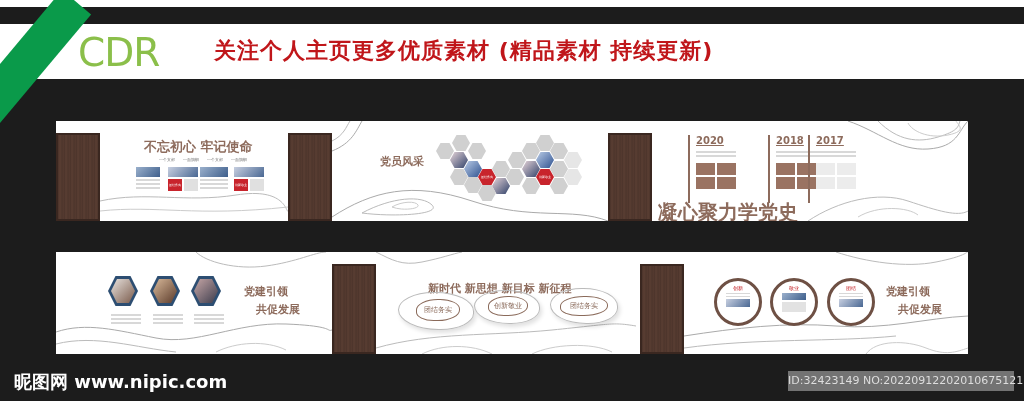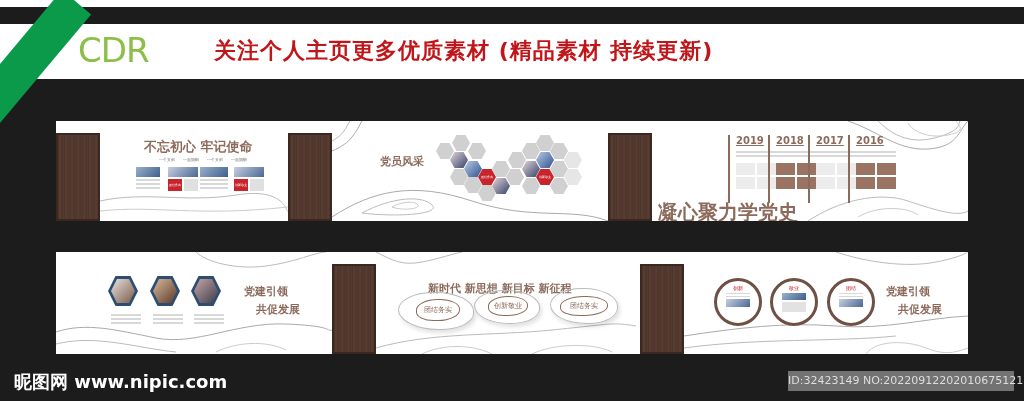--- a/index.html
+++ b/index.html
@@ -1,20 +1,20 @@
 <!DOCTYPE html>
 <html><head>
 <meta charset="utf-8">
 <style>
   html,body{margin:0;padding:0;}
   body{width:1024px;height:401px;background:#1c1c1c;position:relative;overflow:hidden;font-family:"DejaVu Sans",sans-serif;}
   .topstrip{position:absolute;left:0;top:0;width:1024px;height:7px;background:#fff;}
   .banner{position:absolute;left:0;top:24px;width:1024px;height:55px;background:#fff;}
   .ribbon{position:absolute;left:-30px;top:0;width:38px;height:150px;background:#0a9a4a;transform:rotate(40deg);transform-origin:0 0;left:62px;top:-10px;}
-  .cdr{position:absolute;left:78px;top:30px;font-family:"DejaVu Sans",sans-serif;font-size:34px;color:#8bbf4a;letter-spacing:-1px;}
+  .cdr{position:absolute;left:78px;top:30px;font-family:"DejaVu Sans",sans-serif;font-size:39px;color:#8bbf4a;letter-spacing:-1px;}
   .promo{position:absolute;left:214px;top:36px;font-size:22px;font-weight:bold;color:#c0161a;white-space:nowrap;letter-spacing:1px;}
   .panel{position:absolute;background:#fff;overflow:hidden;}
   .door{position:absolute;background:repeating-linear-gradient(90deg,#4a332a 0,#5a3e33 2px,#4e362c 4px,#553a30 6px);border:2px solid #3a2720;box-sizing:border-box;}
   .title-serif{font-family:"DejaVu Serif",serif;font-weight:bold;color:#8d6b5c;white-space:nowrap;}
   .contour{position:absolute;left:0;top:0;}
   .hex{position:absolute;width:18px;height:16px;clip-path:polygon(25% 0,75% 0,100% 50%,75% 100%,25% 100%,0 50%);background:#d0d0d0;}
   .gline{background:#d8d8d8;height:2px;margin:2px 0;}
   .card{position:absolute;}
   .year{position:absolute;font-size:10px;font-weight:bold;color:#8d6b5c;border-left:2px solid #8d6b5c;padding-left:6px;height:68px;}
   .year span{text-decoration:underline;}
@@ -116,30 +116,30 @@
 
 <div class="panel" style="left:608px;top:121px;width:360px;height:100px;">
   <div class="door" style="left:0;top:12px;width:44px;height:88px;"></div>
   <svg class="contour" width="360" height="100">
     <path d="M240 0 C270 10,290 30,320 28 S350 10,360 0" fill="none" stroke="#aaa"></path>
     <path d="M270 0 C290 20,310 22,330 16 S350 6,352 0" fill="none" stroke="#bbb"></path>
     <path d="M300 2 C304 10,320 18,340 14 S350 4,348 0" fill="none" stroke="#ccc"></path>
     <path d="M200 100 C230 80,270 70,300 80 S350 96,360 90" fill="none" stroke="#bbb"></path>
     <path d="M250 96 C270 84,300 86,310 94" fill="none" stroke="#ccc"></path>
   </svg>
-  <div class="year" style="left:120px;top:14px;"><span>2019</span>
+  <div class="year" style="left:80px;top:14px;"><span>2020</span>
     <div style="width:40px;margin-top:5px;">
         <div class="gline"></div>
         <div class="gline"></div>
       </div>
     <div class="cell4">
-        <i style="background:#ececec"></i>
-        <i style="background:#ececec"></i>
-        <i style="background:#ececec"></i>
-        <i style="background:#ececec"></i>
+        <i style="background:#9a7362"></i>
+        <i style="background:#9a7362"></i>
+        <i style="background:#9a7362"></i>
+        <i style="background:#9a7362"></i>
       </div>
   </div>
   <div class="year" style="left:160px;top:14px;"><span>2018</span>
     <div style="width:40px;margin-top:5px;">
         <div class="gline"></div>
         <div class="gline"></div>
       </div>
     <div class="cell4">
         <i style="background:#9a7362"></i>
         <i style="background:#9a7362"></i>
@@ -150,32 +150,20 @@
   <div class="year" style="left:200px;top:14px;"><span>2017</span>
     <div style="width:40px;margin-top:5px;">
         <div class="gline"></div>
         <div class="gline"></div>
       </div>
     <div class="cell4">
         <i style="background:#ececec"></i>
         <i style="background:#ececec"></i>
         <i style="background:#ececec"></i>
         <i style="background:#ececec"></i>
-      </div>
-  </div>
-  <div class="year" style="left:240px;top:14px;"><span>2016</span>
-    <div style="width:40px;margin-top:5px;">
-        <div class="gline"></div>
-        <div class="gline"></div>
-      </div>
-    <div class="cell4">
-        <i style="background:#9a7362"></i>
-        <i style="background:#9a7362"></i>
-        <i style="background:#9a7362"></i>
-        <i style="background:#9a7362"></i>
       </div>
   </div>
   <div class="title-serif" style="position:absolute;left:50px;top:78px;font-size:20px;">凝心聚力学党史</div>
 </div>
 
 <div class="panel" style="left:56px;top:252px;width:276px;height:102px;">
   <svg class="contour" width="276" height="102">
     <path d="M140 0 C150 10,180 18,210 14 S260 0,270 0" fill="none" stroke="#bbb"></path>
     <path d="M0 80 C30 70,60 78,100 86 S180 70,230 72 S270 80,276 78" fill="none" stroke="#aaa"></path>
     <path d="M0 92 C40 82,80 96,120 100" fill="none" stroke="#bbb"></path>

